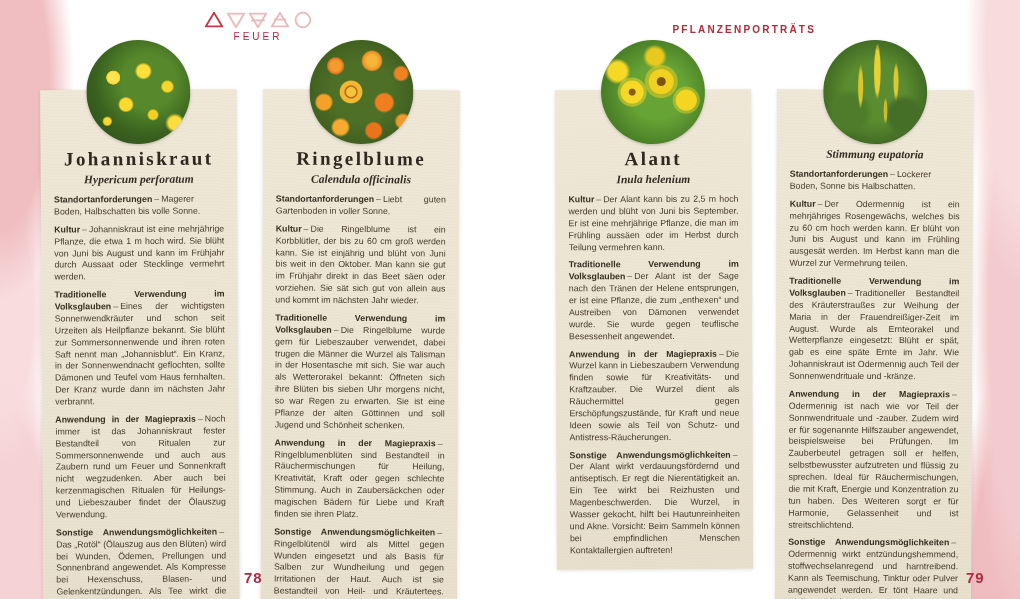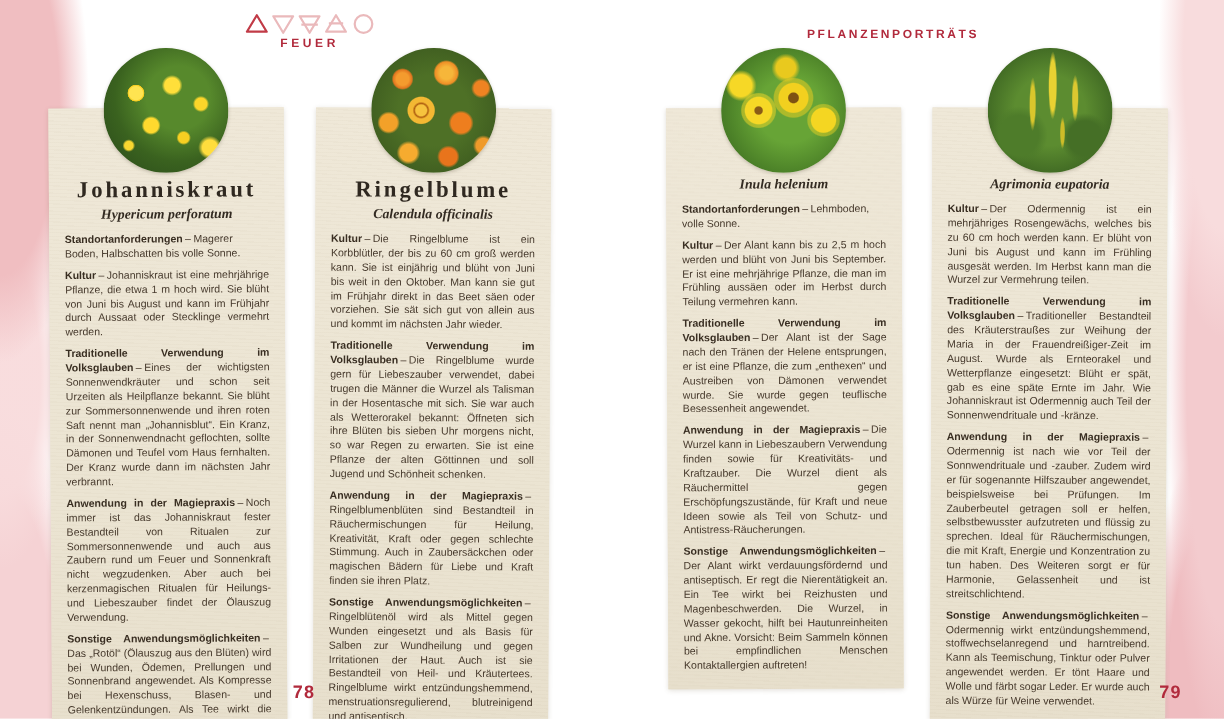--- a/index.html
+++ b/index.html
@@ -21,21 +21,21 @@
     right:0;width:65px;
     background:
       radial-gradient(ellipse 70px 300px at 100% 8%, #f8dcdd 0 48%, rgba(248,220,221,0) 78%),
       radial-gradient(ellipse 60px 400px at 100% 52%, #f3cbce 0 52%, rgba(243,203,206,0) 80%),
       radial-gradient(ellipse 85px 270px at 100% 96%, #efbcc0 0 55%, rgba(239,188,192,0) 80%);
   }
   
   .element-symbols{position:absolute;left:200px;top:9px;width:116px;height:22px;}
   .chapter-label{
     position:absolute;left:200px;top:31px;width:116px;text-align:center;
-    color:#b12a3c;font-size:10px;font-weight:bold;letter-spacing:3px;
+    color:#b12a3c;font-size:10px;font-weight:normal;letter-spacing:3px;
   }
   .section-label{
     position:absolute;right:204px;top:24px;
     color:#b12a3c;font-size:10px;font-weight:bold;letter-spacing:2.2px;
   }
   .page-number{position:absolute;color:#b12a3c;font-size:15px;font-weight:bold;letter-spacing:1px;}
   .page-number.left{left:244px;top:569px;}
   .page-number.right{left:966px;top:569px;}
   
   .card{
@@ -141,39 +141,41 @@
   <p class="para"><b>Kultur</b><span class="sep">–</span><span>Johanniskraut ist eine mehrjährige Pflanze, die etwa 1 m hoch wird. Sie blüht von Juni bis August und kann im Frühjahr durch Aussaat oder Stecklinge vermehrt werden.</span></p>
   <p class="para"><b>Traditionelle Verwendung im Volksglauben</b><span class="sep">–</span><span>Eines der wichtigsten Sonnenwendkräuter und schon seit Urzeiten als Heilpflanze bekannt. Sie blüht zur Sommersonnenwende und ihren roten Saft nennt man „Johannisblut“. Ein Kranz, in der Sonnenwendnacht geflochten, sollte Dämonen und Teufel vom Haus fernhalten. Der Kranz wurde dann im nächsten Jahr verbrannt.</span></p>
   <p class="para"><b>Anwendung in der Magiepraxis</b><span class="sep">–</span><span>Noch immer ist das Johanniskraut fester Bestandteil von Ritualen zur Sommersonnenwende und auch aus Zaubern rund um Feuer und Sonnenkraft nicht wegzudenken. Aber auch bei kerzenmagischen Ritualen für Heilungs- und Liebeszauber findet der Ölauszug Verwendung.</span></p>
   <p class="para"><b>Sonstige Anwendungsmöglichkeiten</b><span class="sep">–</span><span>Das „Rotöl“ (Ölauszug aus den Blüten) wird bei Wunden, Ödemen, Prellungen und Sonnenbrand angewendet. Als Kompresse bei Hexenschuss, Blasen- und Gelenkentzündungen. Als Tee wirkt die Pflanze stimmungsaufhellend, sie regt den Stoffwechsel an.</span></p>
 </section>
 
 <section class="card c2">
   <div class="photo p2"></div>
   <h2>Ringelblume</h2>
   <div class="latin">Calendula officinalis</div>
+  <p class="para"><b>Standortanforderungen</b><span class="sep">–</span><span>Liebt guten Gartenboden in voller Sonne.</span></p>
   <p class="para"><b>Kultur</b><span class="sep">–</span><span>Die Ringelblume ist ein Korbblütler, der bis zu 60 cm groß werden kann. Sie ist einjährig und blüht von Juni bis weit in den Oktober. Man kann sie gut im Frühjahr direkt in das Beet säen oder vorziehen. Sie sät sich gut von allein aus und kommt im nächsten Jahr wieder.</span></p>
   <p class="para"><b>Traditionelle Verwendung im Volksglauben</b><span class="sep">–</span><span>Die Ringelblume wurde gern für Liebeszauber verwendet, dabei trugen die Männer die Wurzel als Talisman in der Hosentasche mit sich. Sie war auch als Wetterorakel bekannt: Öffneten sich ihre Blüten bis sieben Uhr morgens nicht, so war Regen zu erwarten. Sie ist eine Pflanze der alten Göttinnen und soll Jugend und Schönheit schenken.</span></p>
   <p class="para"><b>Anwendung in der Magiepraxis</b><span class="sep">–</span><span>Ringelblumenblüten sind Bestandteil in Räuchermischungen für Heilung, Kreativität, Kraft oder gegen schlechte Stimmung. Auch in Zaubersäckchen oder magischen Bädern für Liebe und Kraft finden sie ihren Platz.</span></p>
   <p class="para"><b>Sonstige Anwendungsmöglichkeiten</b><span class="sep">–</span><span>Ringelblütenöl wird als Mittel gegen Wunden eingesetzt und als Basis für Salben zur Wundheilung und gegen Irritationen der Haut. Auch ist sie Bestandteil von Heil- und Kräutertees. Ringelblume wirkt entzündungshemmend, menstruationsregulierend, blutreinigend und antiseptisch.</span></p>
 </section>
 
 <section class="card c3">
   <div class="photo p3"></div>
+  <h2>Alant</h2>
   <div class="latin">Inula helenium</div>
-  <p class="para"><b>Standortanforderungen</b><span class="sep">–</span><span>Lehmboden, volle Sonne.</span></p>
   <p class="para"><b>Kultur</b><span class="sep">–</span><span>Der Alant kann bis zu 2,5 m hoch werden und blüht von Juni bis September. Er ist eine mehrjährige Pflanze, die man im Frühling aussäen oder im Herbst durch Teilung vermehren kann.</span></p>
   <p class="para"><b>Traditionelle Verwendung im Volksglauben</b><span class="sep">–</span><span>Der Alant ist der Sage nach den Tränen der Helene entsprungen, er ist eine Pflanze, die zum „enthexen“ und Austreiben von Dämonen verwendet wurde. Sie wurde gegen teuflische Besessenheit angewendet.</span></p>
   <p class="para"><b>Anwendung in der Magiepraxis</b><span class="sep">–</span><span>Die Wurzel kann in Liebeszaubern Verwendung finden sowie für Kreativitäts- und Kraftzauber. Die Wurzel dient als Räuchermittel gegen Erschöpfungszustände, für Kraft und neue Ideen sowie als Teil von Schutz- und Antistress-Räucherungen.</span></p>
   <p class="para"><b>Sonstige Anwendungsmöglichkeiten</b><span class="sep">–</span><span>Der Alant wirkt verdauungsfördernd und antiseptisch. Er regt die Nierentätigkeit an. Ein Tee wirkt bei Reizhusten und Magenbeschwerden. Die Wurzel, in Wasser gekocht, hilft bei Hautunreinheiten und Akne. Vorsicht: Beim Sammeln können bei empfindlichen Menschen Kontaktallergien auftreten!</span></p>
 </section>
 
 <section class="card c4">
   <div class="photo p4"></div>
-  <div class="latin">Agrimonia eupatoria</div>
+  <div class="latin">Stimmung eupatoria</div>
+  <p class="para"><b>Standortanforderungen</b><span class="sep">–</span><span>Lockerer Boden, Sonne bis Halbschatten.</span></p>
   <p class="para"><b>Kultur</b><span class="sep">–</span><span>Der Odermennig ist ein mehrjähriges Rosengewächs, welches bis zu 60 cm hoch werden kann. Er blüht von Juni bis August und kann im Frühling ausgesät werden. Im Herbst kann man die Wurzel zur Vermehrung teilen.</span></p>
   <p class="para"><b>Traditionelle Verwendung im Volksglauben</b><span class="sep">–</span><span>Traditioneller Bestandteil des Kräuterstraußes zur Weihung der Maria in der Frauendreißiger-Zeit im August. Wurde als Ernteorakel und Wetterpflanze eingesetzt: Blüht er spät, gab es eine späte Ernte im Jahr. Wie Johanniskraut ist Odermennig auch Teil der Sonnenwendrituale und -kränze.</span></p>
   <p class="para"><b>Anwendung in der Magiepraxis</b><span class="sep">–</span><span>Odermennig ist nach wie vor Teil der Sonnwendrituale und -zauber. Zudem wird er für sogenannte Hilfszauber angewendet, beispielsweise bei Prüfungen. Im Zauberbeutel getragen soll er helfen, selbstbewusster aufzutreten und flüssig zu sprechen. Ideal für Räuchermischungen, die mit Kraft, Energie und Konzentration zu tun haben. Des Weiteren sorgt er für Harmonie, Gelassenheit und ist streitschlichtend.</span></p>
   <p class="para"><b>Sonstige Anwendungsmöglichkeiten</b><span class="sep">–</span><span>Odermennig wirkt entzündungshemmend, stoffwechselanregend und harntreibend. Kann als Teemischung, Tinktur oder Pulver angewendet werden. Er tönt Haare und Wolle und färbt sogar Leder. Er wurde auch als Würze für Weine verwendet.</span></p>
 </section>
 
 <div class="page-number left">78</div>
 <div class="page-number right">79</div>
 
 </body></html>

